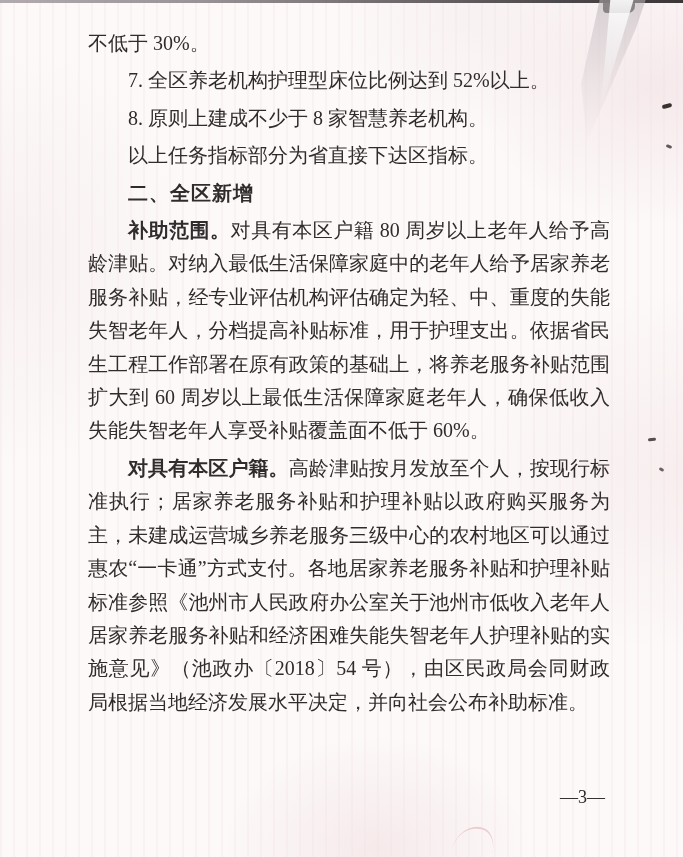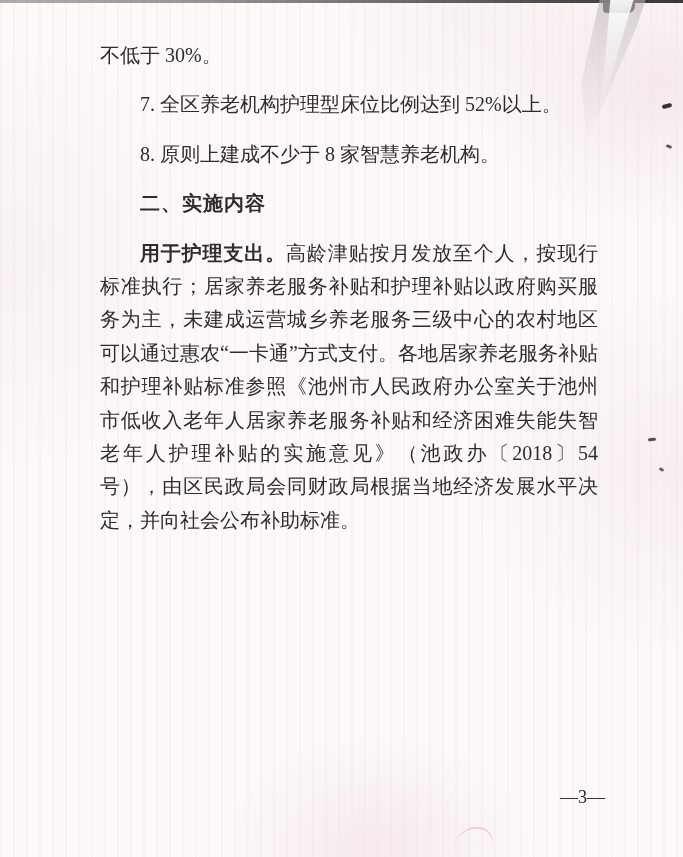--- a/index.html
+++ b/index.html
@@ -50,21 +50,21 @@
     position:absolute;left:455px;top:826px;width:40px;height:26px;
     border-top:2px solid rgba(214,160,168,0.45);border-radius:60% 40% 0 0/100% 80% 0 0;
     transform:rotate(14deg);
   }
   
   .content{
     position:absolute;left:84px;top:23px;width:530px;
     font-size:20px;line-height:33.4px;color:#302c2d;
     text-align:justify;text-justify:inter-ideograph;
   }
-  .content p{margin:16px;padding:0;}
+  .content p{margin:4px;padding:0;}
   .indent{text-indent:2em;}
   .heading{font-weight:700;font-family:"Liberation Sans","DejaVu Sans",sans-serif;letter-spacing:1px;}
   .lead{font-weight:700;font-family:"Liberation Sans","DejaVu Sans",sans-serif;}
   .page-number{
     position:absolute;left:560px;top:787px;width:60px;
     font-size:18px;color:#2c2828;letter-spacing:0;white-space:nowrap;
     font-family:"Liberation Serif","DejaVu Serif",serif;
   }
 </style>
 </head>
@@ -79,19 +79,21 @@
   <div class="speck s1"></div>
   <div class="speck s2"></div>
   <div class="speck s3"></div>
   <div class="speck s4"></div>
   <div class="stain-curve"></div>
 
   <div class="content">
     <p class="cont"><span>不低于 30%。</span></p>
     <p class="indent"><span>7. 全区养老机构护理型床位比例达到 52%以上。</span></p>
     <p class="indent"><span>8. 原则上建成不少于 8 家智慧养老机构。</span></p>
-    <p class="indent heading"><span>二、实施内容</span></p>
-    <p class="indent"><span class="lead">用于护理支出。</span><span>高龄津贴按月发放至个人，按现行标准执行；居家养老服务补贴和护理补贴以政府购买服务为主，未建成运营城乡养老服务三级中心的农村地区可以通过惠农“一卡通”方式支付。各地居家养老服务补贴和护理补贴标准参照《池州市人民政府办公室关于池州市低收入老年人居家养老服务补贴和经济困难失能失智老年人护理补贴的实施意见》（池政办〔2018〕54 号），由区民政局会同财政局根据当地经济发展水平决定，并向社会公布补助标准。</span></p>
+    <p class="indent"><span>以上任务指标部分为省直接下达区指标。</span></p>
+    <p class="indent heading"><span>二、全区新增</span></p>
+    <p class="indent"><span class="lead">补助范围。</span><span>对具有本区户籍 80 周岁以上老年人给予高龄津贴。对纳入最低生活保障家庭中的老年人给予居家养老服务补贴，经专业评估机构评估确定为轻、中、重度的失能失智老年人，分档提高补贴标准，用于护理支出。依据省民生工程工作部署在原有政策的基础上，将养老服务补贴范围扩大到 60 周岁以上最低生活保障家庭老年人，确保低收入失能失智老年人享受补贴覆盖面不低于 60%。</span></p>
+    <p class="indent"><span class="lead">对具有本区户籍。</span><span>高龄津贴按月发放至个人，按现行标准执行；居家养老服务补贴和护理补贴以政府购买服务为主，未建成运营城乡养老服务三级中心的农村地区可以通过惠农“一卡通”方式支付。各地居家养老服务补贴和护理补贴标准参照《池州市人民政府办公室关于池州市低收入老年人居家养老服务补贴和经济困难失能失智老年人护理补贴的实施意见》（池政办〔2018〕54 号），由区民政局会同财政局根据当地经济发展水平决定，并向社会公布补助标准。</span></p>
   </div>
 
   <div class="page-number">—3—</div>
 
 </div>
 
 </body></html>

